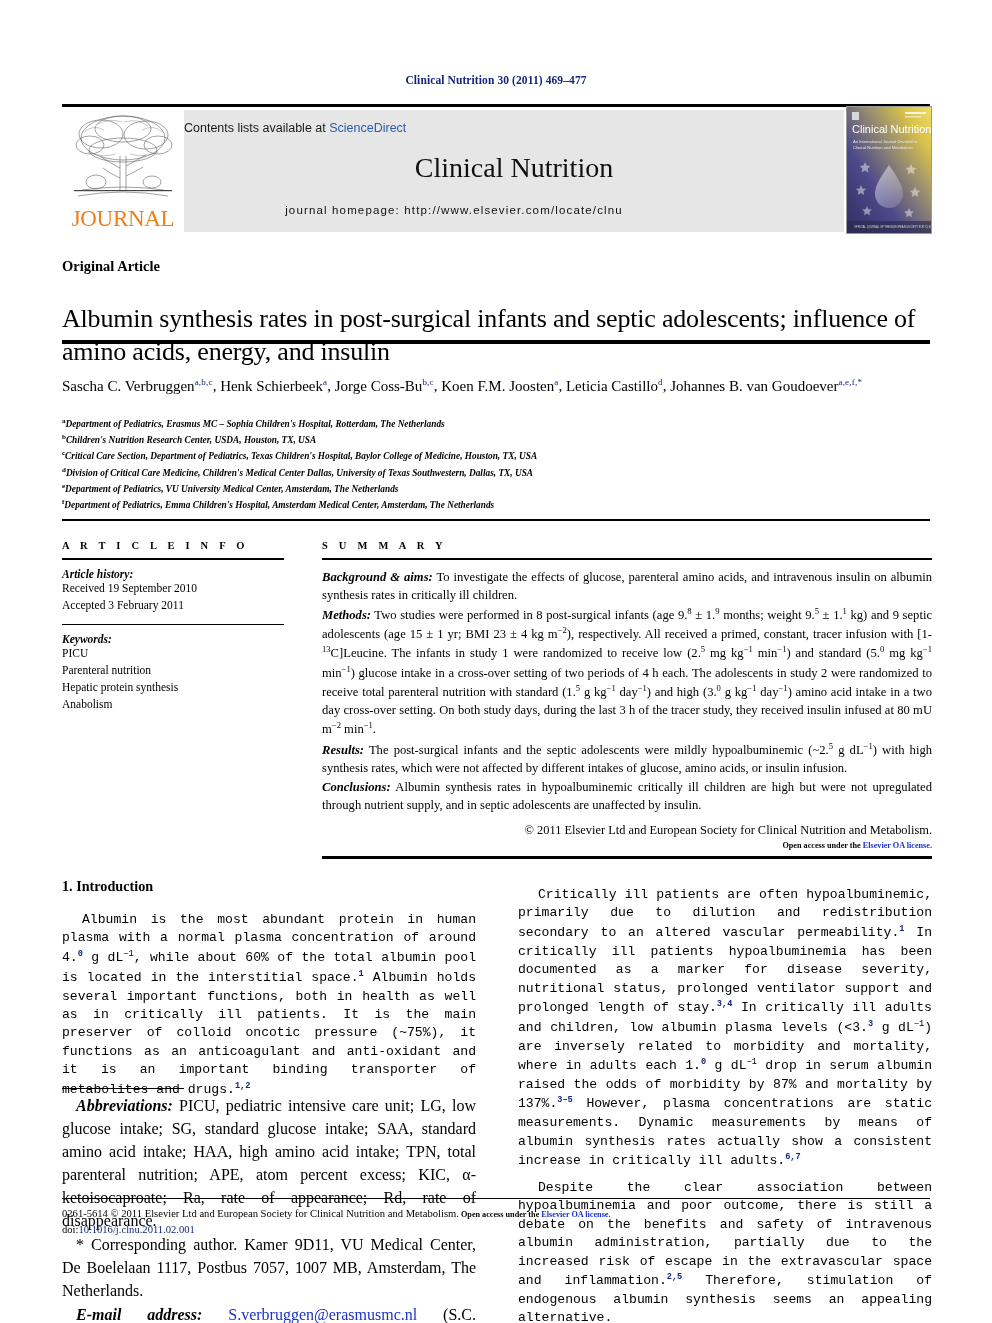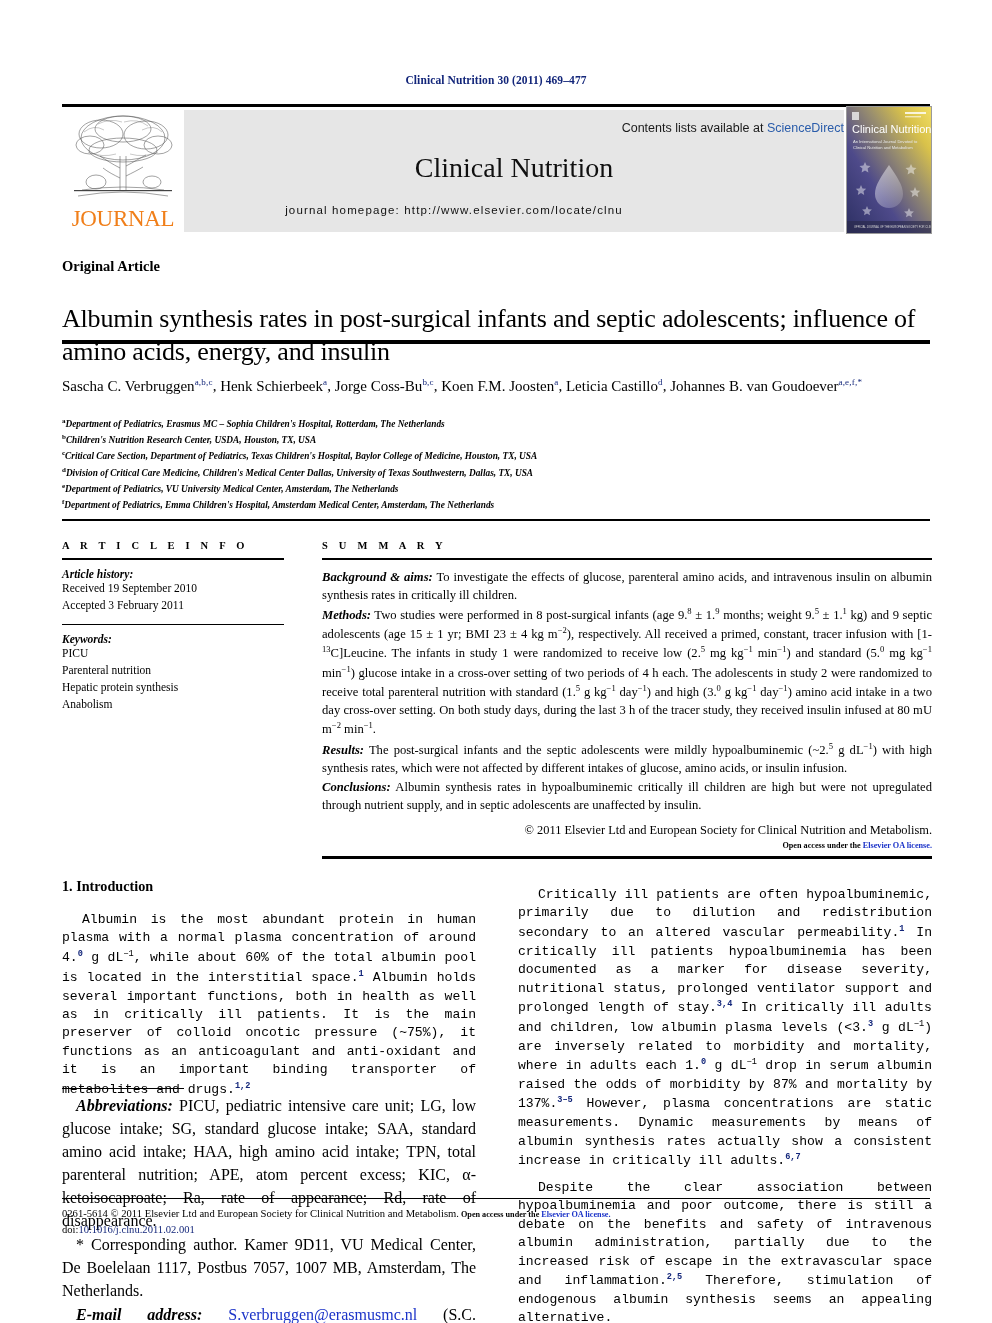--- a/index.html
+++ b/index.html
@@ -84,21 +84,21 @@
     position: absolute;
     left: 122px; top: 6px;
     width: 660px;
     height: 122px;
     background: #e6e6e6;
   }
   .contents-line {
     position: absolute;
     left: 0; top: 11px;
     width: 660px;
-    text-align: right;
+    text-align: left;
     font-family: "Liberation Sans", sans-serif;
     font-size: 12.5px;
     color: #1a1a1a;
   }
   .contents-line .sd {
     color: #2a5caa;
   }
   .journal-title {
     position: absolute;
     left: 0; top: 42px;

